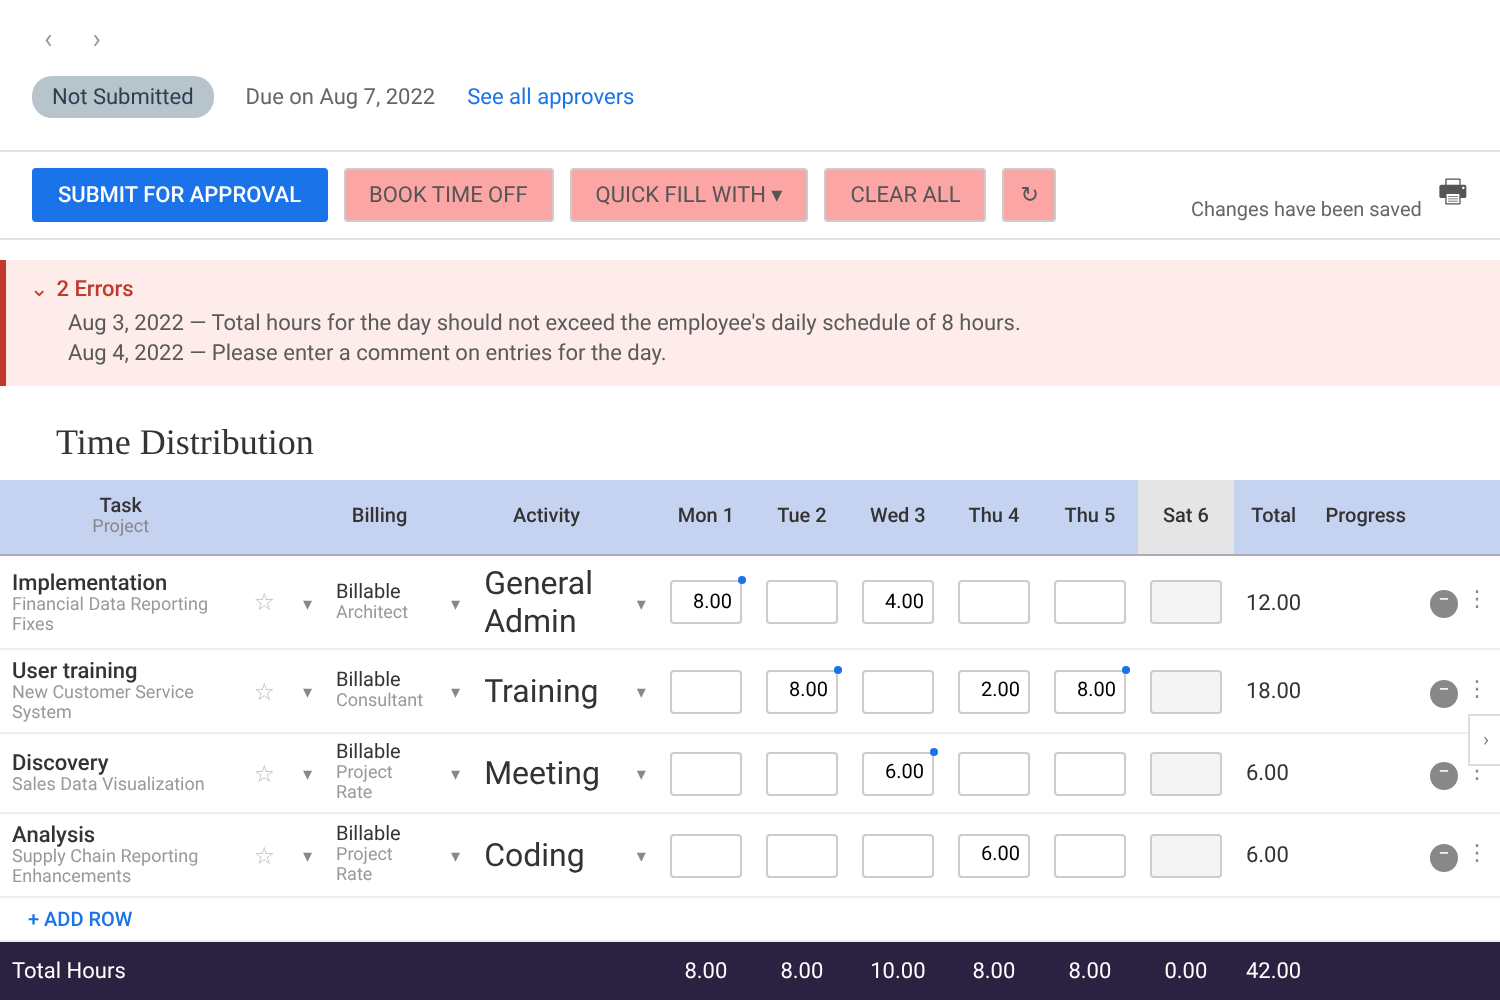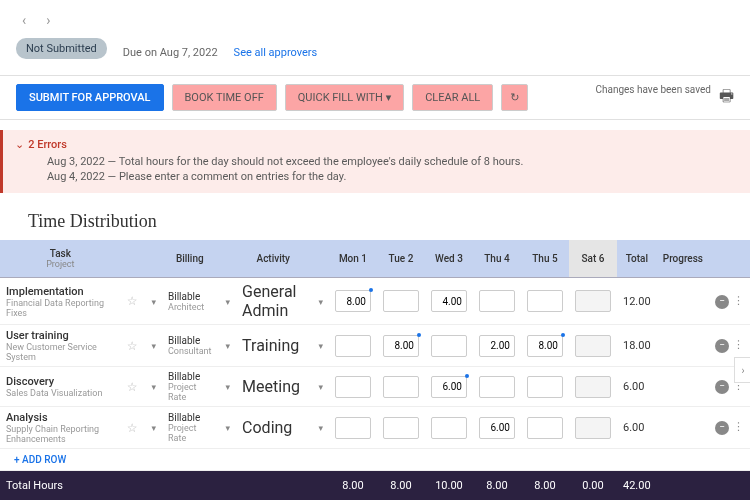--- a/index.html
+++ b/index.html
@@ -1,33 +1,33 @@
 <!DOCTYPE html>
 <html><head>
 <meta charset="utf-8">
 <style>
 *{box-sizing:border-box;margin:0;padding:0;font-family:-apple-system,BlinkMacSystemFont,"Segoe UI",Roboto,sans-serif}
 body{background:#fff;color:#333;font-size:12px;width:750px}
 .header{padding:10px 16px 0}
 .date-range{display:flex;align-items:center;gap:8px;margin-bottom:8px}
 .date-range h1{font-family:Georgia,serif;font-size:20px;font-weight:400;color:#333;border-bottom:1px dashed #ccc;padding-bottom:2px}
 .chev{color:#999;font-size:14px;cursor:pointer;padding:2px 6px}
-.status-row{display:flex;align-items:flex-end;gap:16px;font-size:11px;margin-bottom:16px}
+.status-row{display:flex;align-items:center;gap:16px;font-size:11px;margin-bottom:16px}
 .status-badge{background:#b8c4cc;color:#2c3e50;padding:4px 10px;border-radius:10px;font-size:11px}
 .due-text{color:#666}
 .link{color:#1a73e8;cursor:pointer}
 .toolbar{display:flex;align-items:center;gap:8px;padding:8px 16px;border-top:1px solid #e0e0e0;border-bottom:1px solid #e0e0e0}
 .btn{padding:6px 12px;font-size:11px;border:1px solid #ccc;background:#fca5a5;color:#555;cursor:pointer;border-radius:2px}
 .btn-primary{background:#1a73e8;color:#fff;border-color:#1a73e8;font-weight:500}
 .btn-icon{padding:6px 8px}
-.toolbar-right{margin-left:auto;display:flex;align-items:flex-start;gap:8px;color:#666;font-size:10px}
+.toolbar-right{margin-left:auto;display:flex;align-items:flex-end;gap:8px;color:#666;font-size:10px}
 .print-icon{font-size:16px;color:#555;cursor:pointer}
 .errors{margin:10px 0;border-left:3px solid #c0392b;background:#fdecea;padding:8px 12px;font-size:11px}
 .errors-header{color:#c0392b;font-weight:500;display:flex;align-items:center;gap:4px;cursor:pointer;margin-bottom:4px}
-.errors div.err-line{color:#5a5a5a;margin:2px 0 2px 32px}
+.errors div.err-line{color:#5a5a5a;margin:2px 0 2px 19px}
 .section-title{font-family:Georgia,serif;font-size:18px;font-weight:400;padding:8px 28px;color:#333}
 .grid{width:100%;border-collapse:collapse;font-size:11px}
 .grid th{background:#c5d3f0;text-align:center;padding:8px 6px;font-weight:500;color:#333;border-bottom:1px solid #aab;font-size:10px}
 .grid th.sat{background:#e5e5e5}
 .grid td{padding:4px 6px;border-bottom:1px solid #eee;vertical-align:middle}
 .task-cell{width:160px}
 .task-name{font-weight:500;color:#333;font-size:11px}
 .task-project{color:#999;font-size:9px}
 .star{color:#bbb;font-size:12px;cursor:pointer}
 .billing-cell{font-size:10px}

